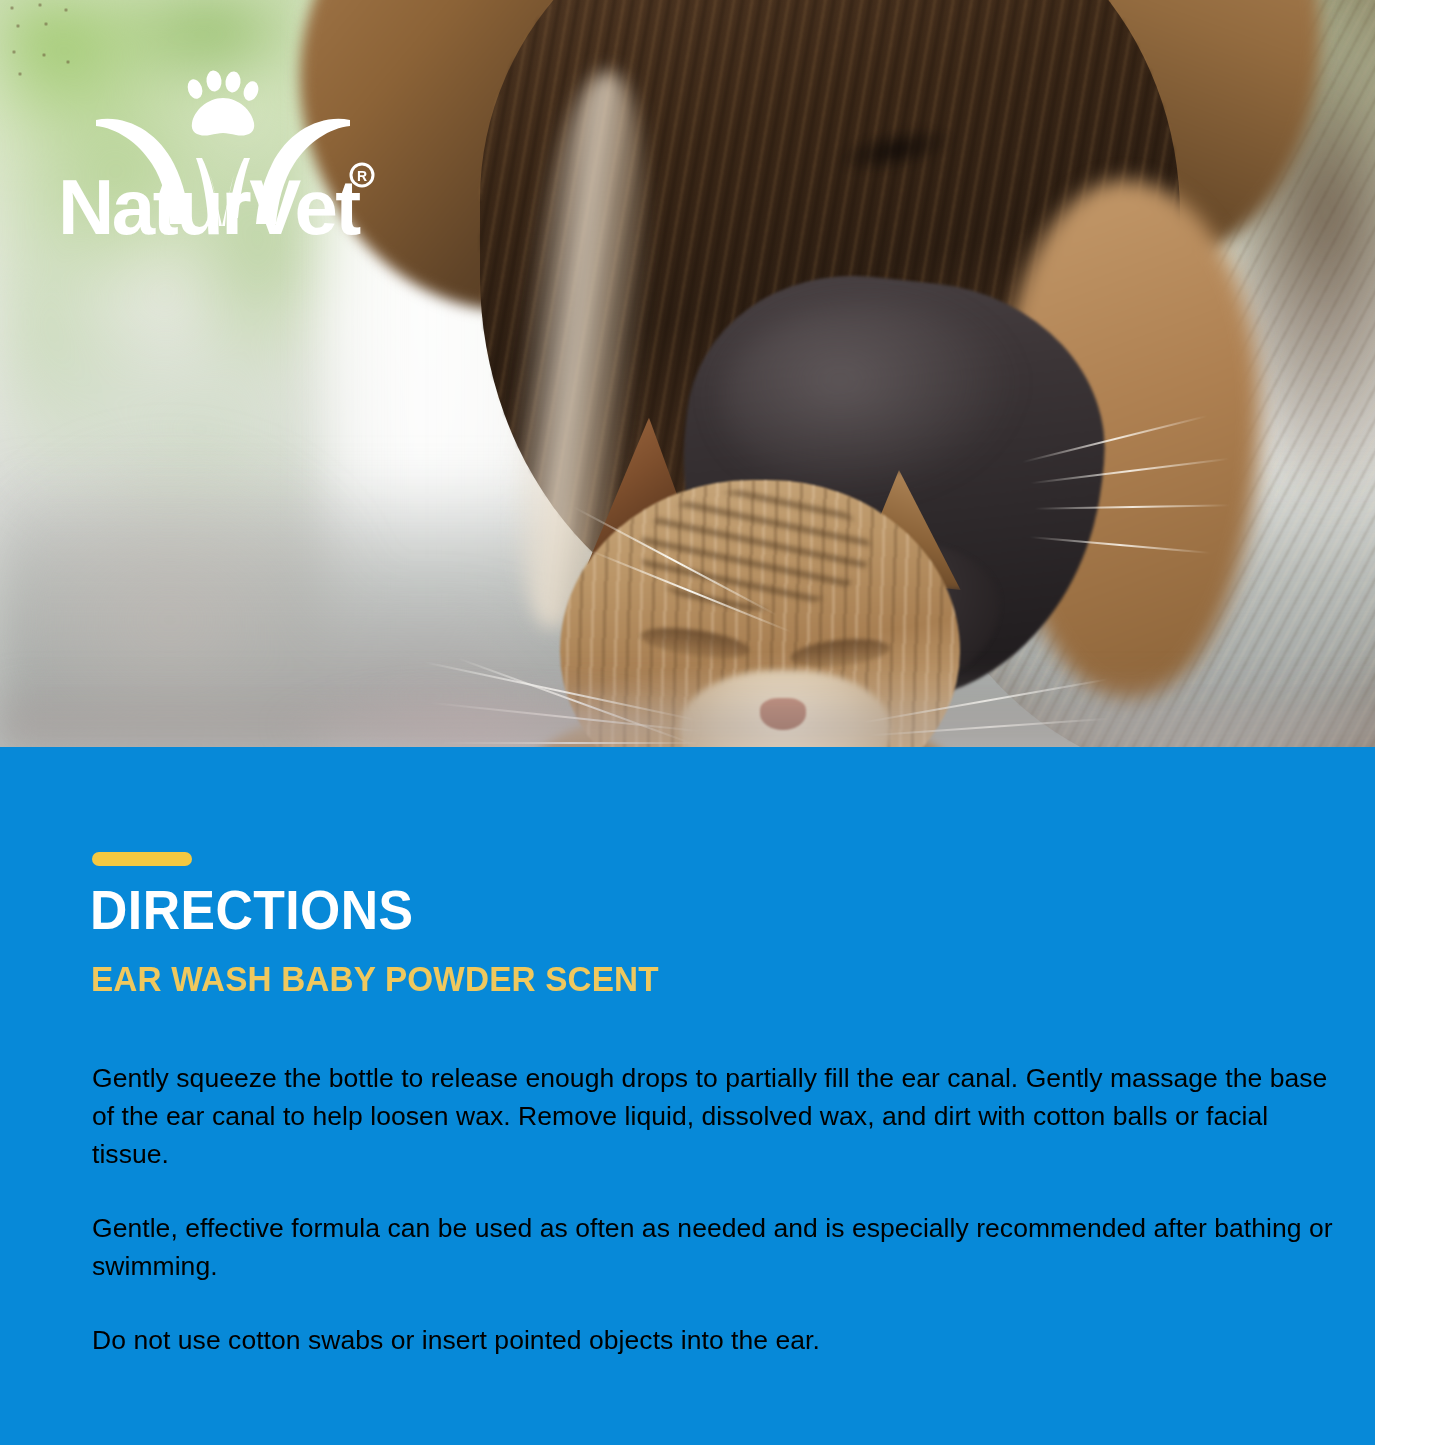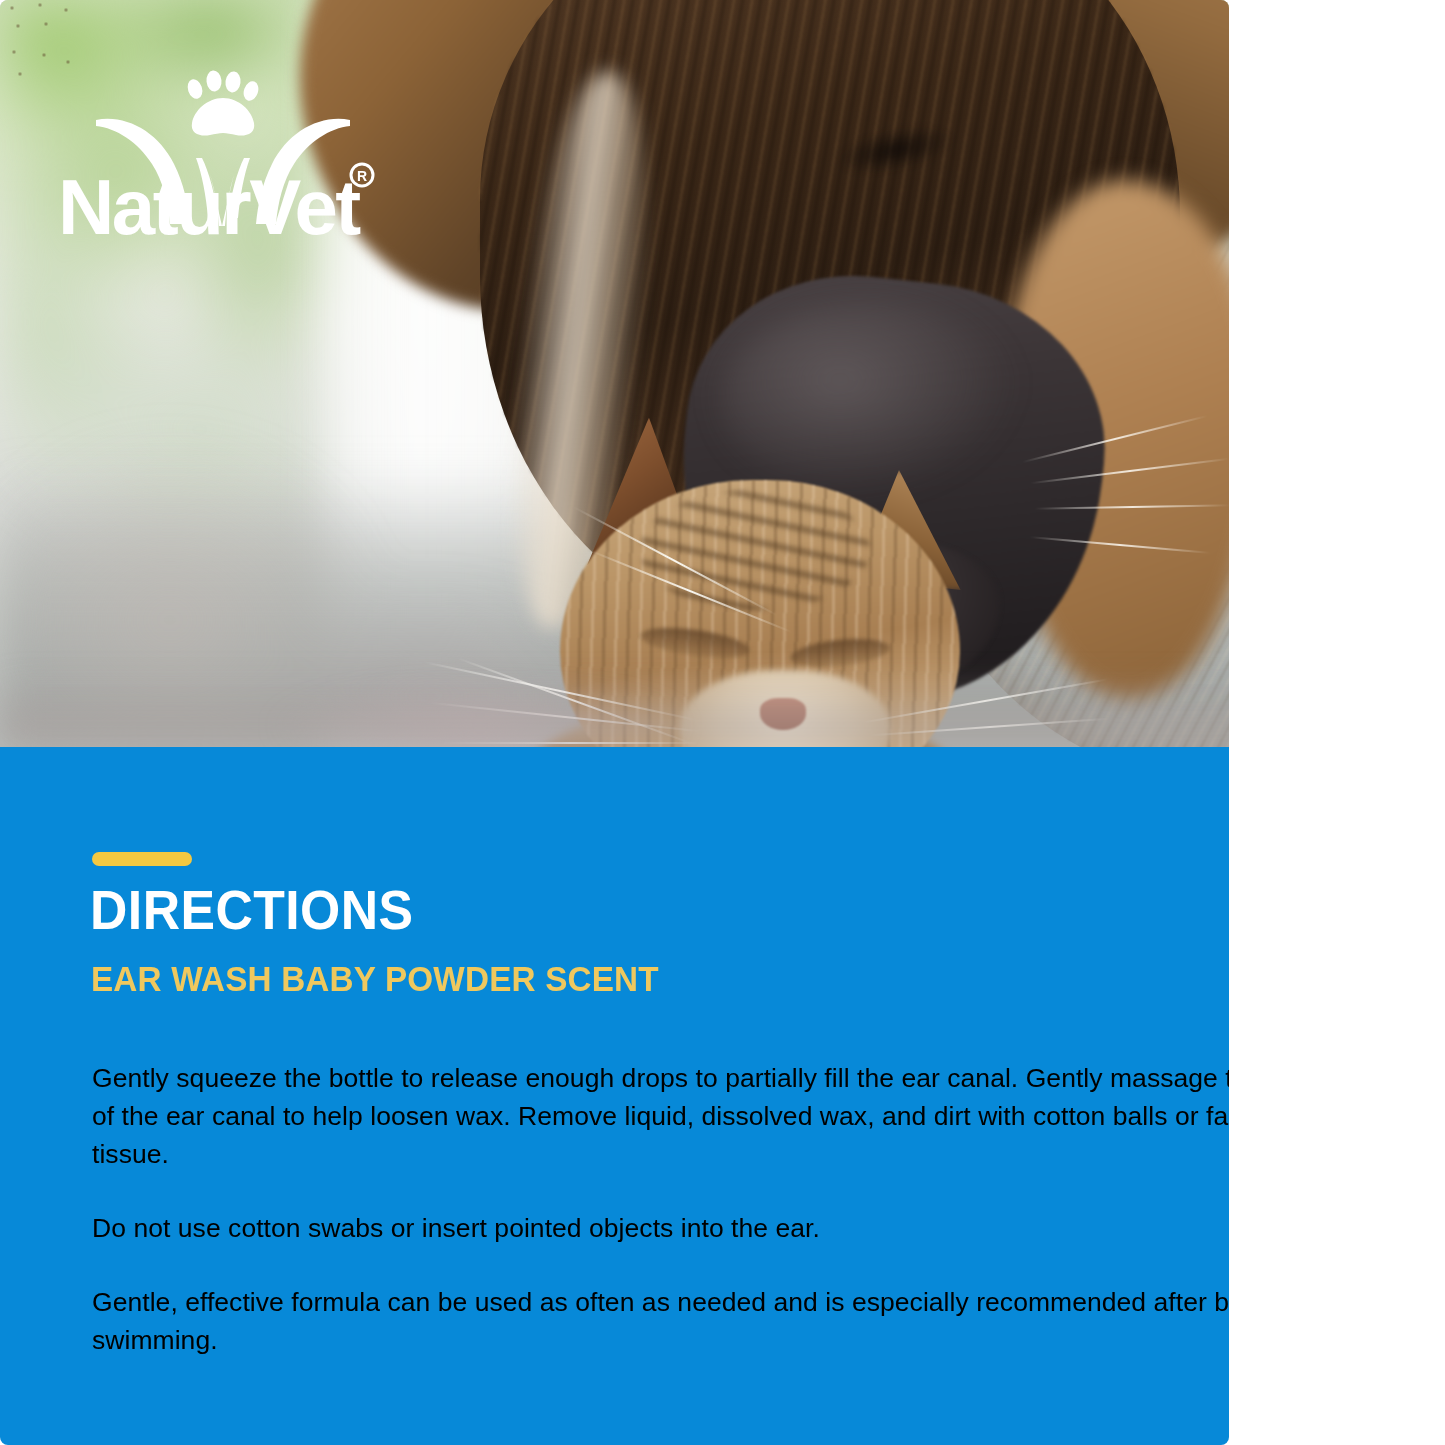--- a/index.html
+++ b/index.html
@@ -7,23 +7,22 @@
 
   html, body {
     width:1445px; height:1445px;
     overflow:hidden;
     background:#ffffff;
     font-family:"Liberation Sans", sans-serif;
   }
 
   #page {
     position:relative;
-    width:1229px; height:1445px;
+    width:1375px; height:1445px;
     overflow:hidden;
-    border-radius:8px;
   }
 
   
   #photo {
     position:absolute;
     left:0; top:0;
     width:1445px; height:747px;
     overflow:hidden;
     background:#cfd2cd;
   }
@@ -485,18 +484,18 @@
   <div id="blue-panel">
 
     <div id="accent-bar"></div>
 
     <h1 id="directions-title">DIRECTIONS</h1>
 
     <h2 id="directions-subtitle">EAR WASH BABY POWDER SCENT</h2>
 
     <div id="body-copy">
       <p>Gently squeeze the bottle to release enough drops to partially fill the ear canal. Gently massage the base of the ear canal to help loosen wax. Remove liquid, dissolved wax, and dirt with cotton balls or facial tissue.</p>
+      <p>Gentle, effective formula can be used as often as needed and is especially recommended after bathing or swimming.</p>
       <p>Do not use cotton swabs or insert pointed objects into the ear.</p>
-      <p>Gentle, effective formula can be used as often as needed and is especially recommended after bathing or swimming.</p>
     </div>
   </div>
 
 </div>
 
 </body></html>

